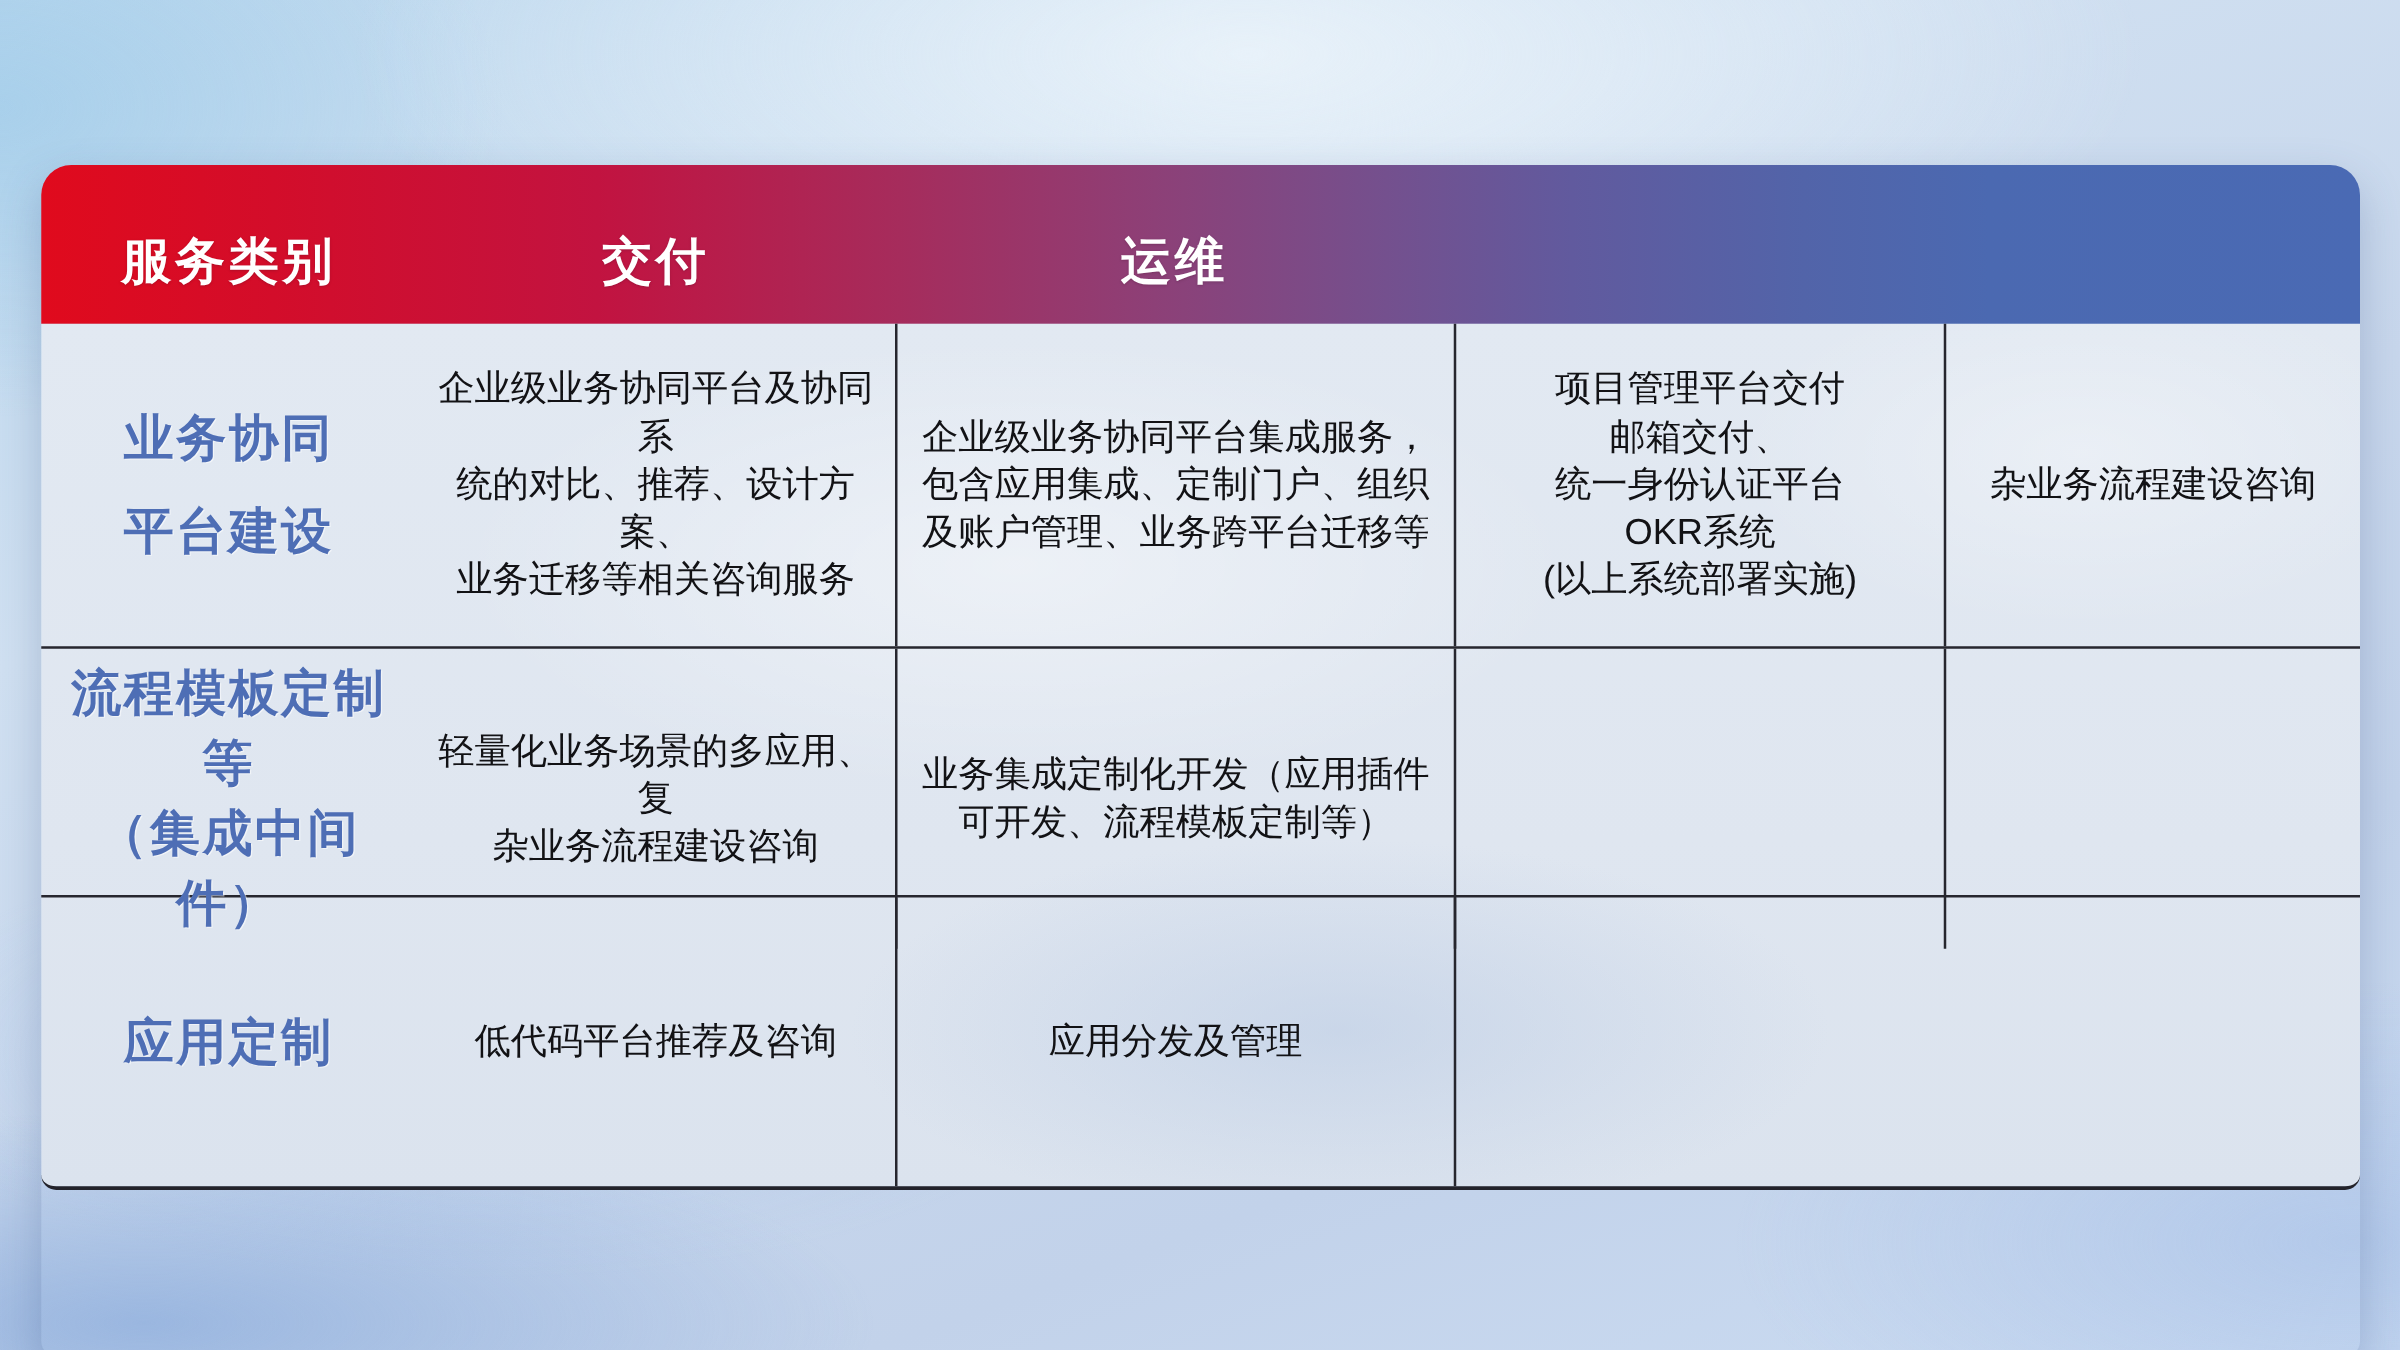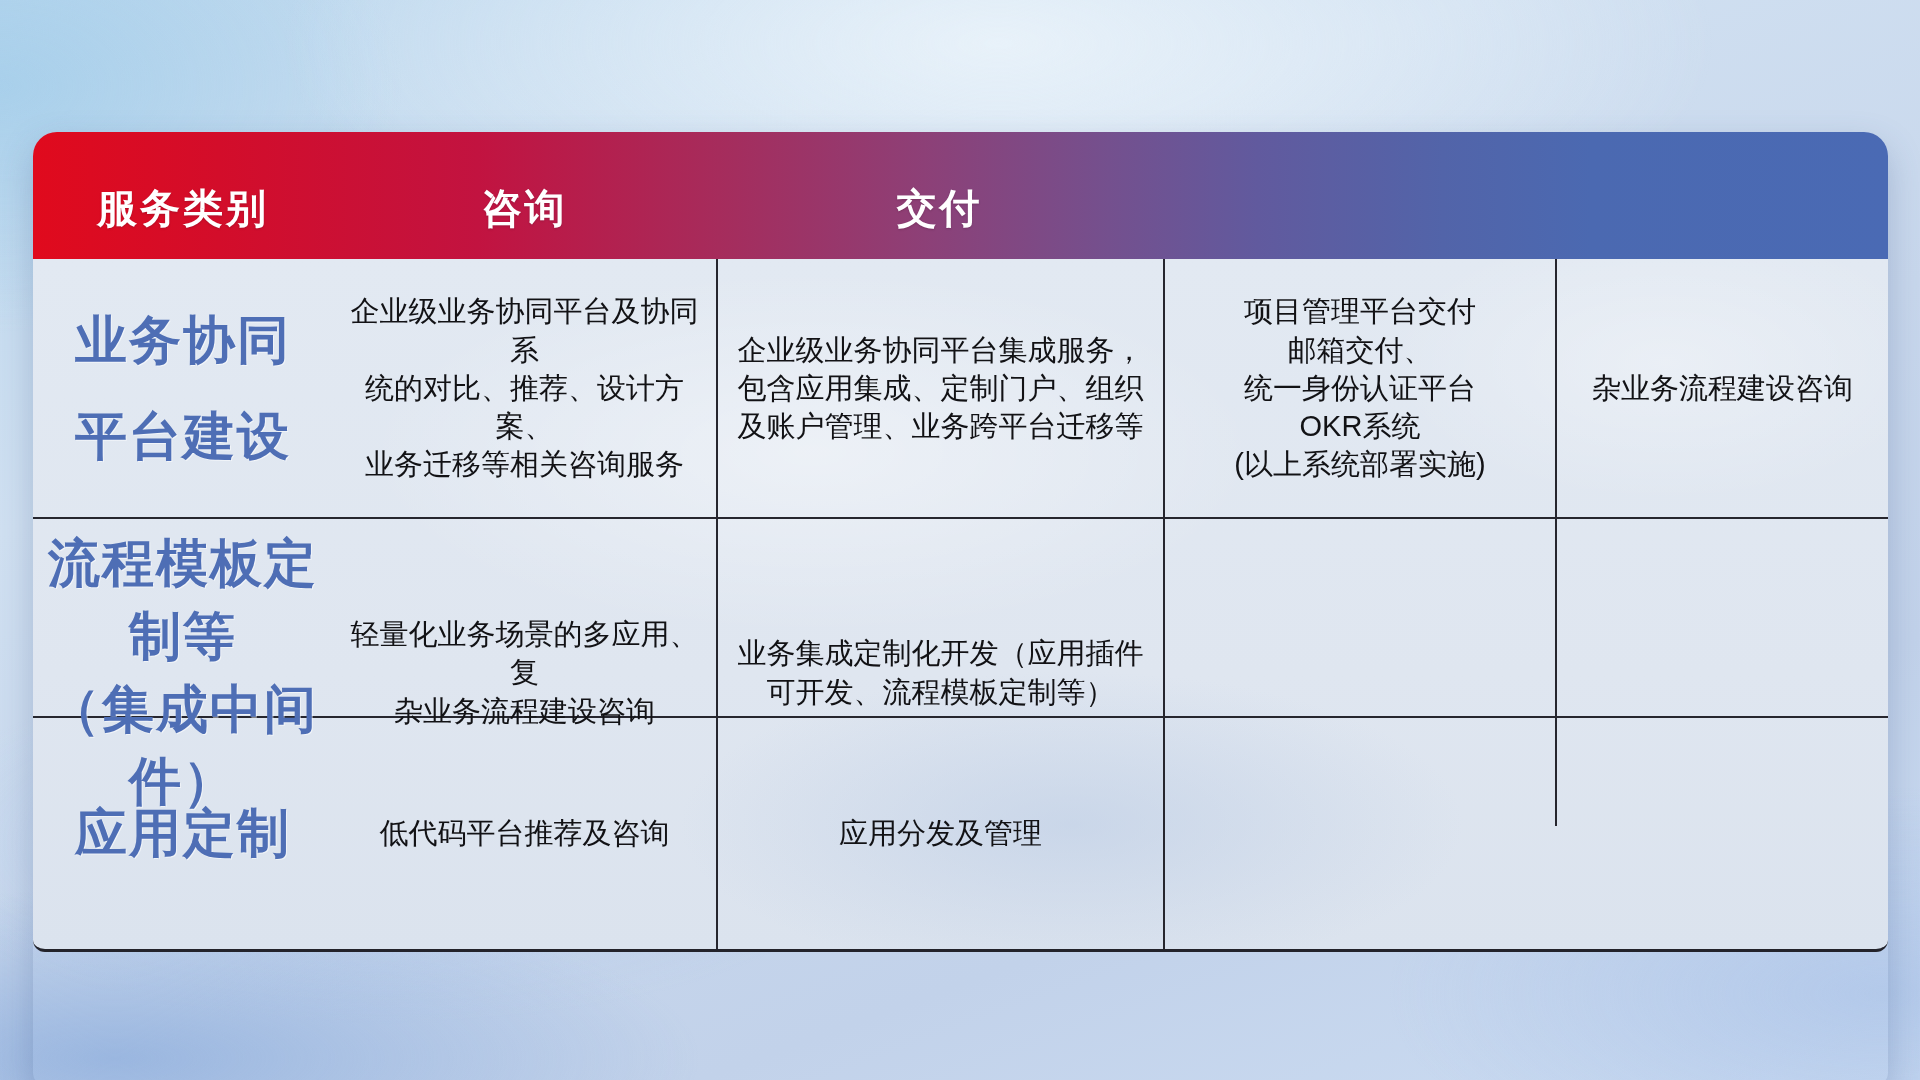--- a/index.html
+++ b/index.html
@@ -57,40 +57,40 @@
   .r2 { height: 199px; }
   .r3 { height: 233px; }
 
   .cell {
     display: flex; align-items: center; justify-content: center;
     box-sizing: border-box; padding: 8px 14px;
   }
   .bl { border-left: 2px solid #26262e; }
 
   .cat-text {
-    color: #4e6eb5; font-weight: 700; font-size: 52px; letter-spacing: 2px;
+    color: #4e6eb5; font-weight: 700; font-size: 40px; letter-spacing: 2px;
     text-align: center; white-space: pre-line; line-height: 1.4;
     text-shadow: 1px 1px 0 rgba(255,255,255,.55);
   }
   .lh-wide { line-height: 1.85; }
 
   .body-text {
     color: #121215; font-size: 29px; line-height: 1.32;
     text-align: center; white-space: pre-line;
   }
 </style>
 </head>
 <body>
 
 <div class="panel">
 
   <div class="t-header">
     <div class="h-cell">服务类别</div>
-    <div class="h-cell">咨询</div>
     <div class="h-cell">交付</div>
+    <div class="h-cell">运维</div>
   </div>
 
   <div class="t-body">
 
     <div class="t-row r1">
       <div class="cell">
         <div class="cat-text lh-wide">业务协同
 平台建设</div>
       </div>
       <div class="cell">

